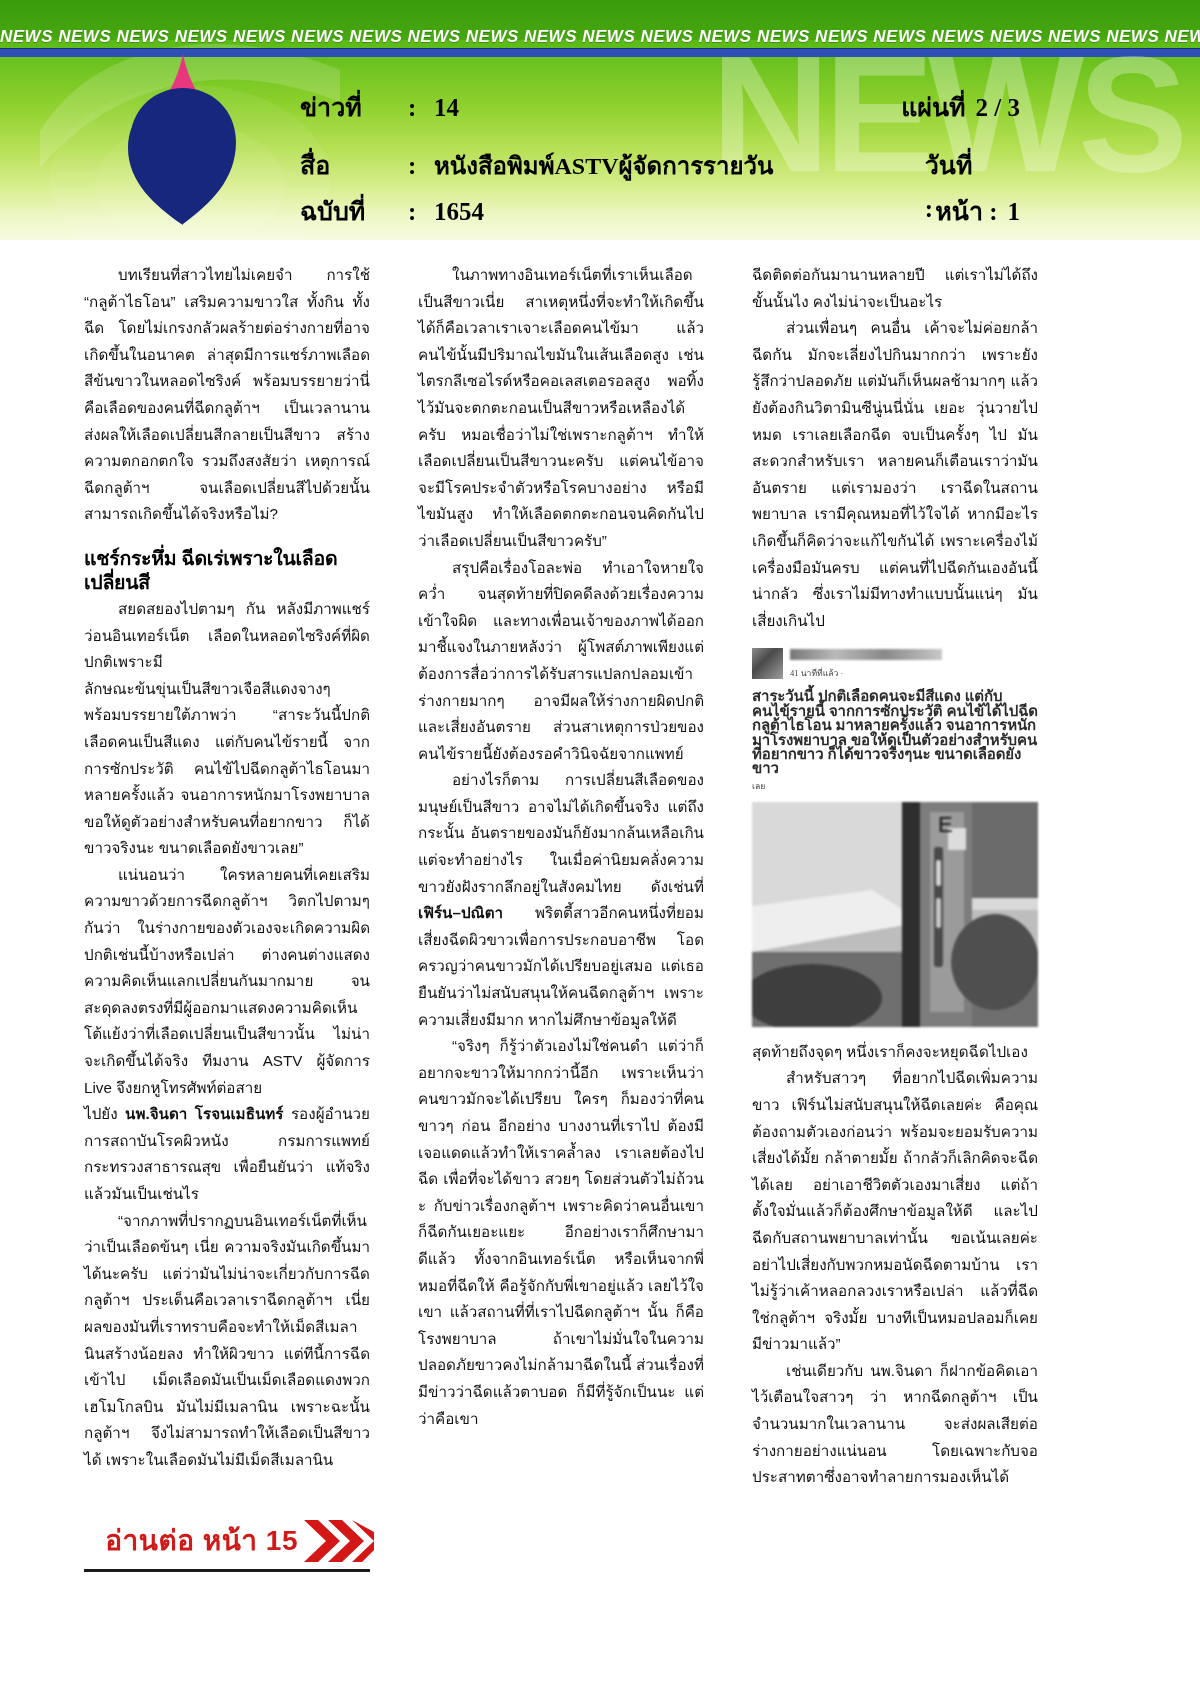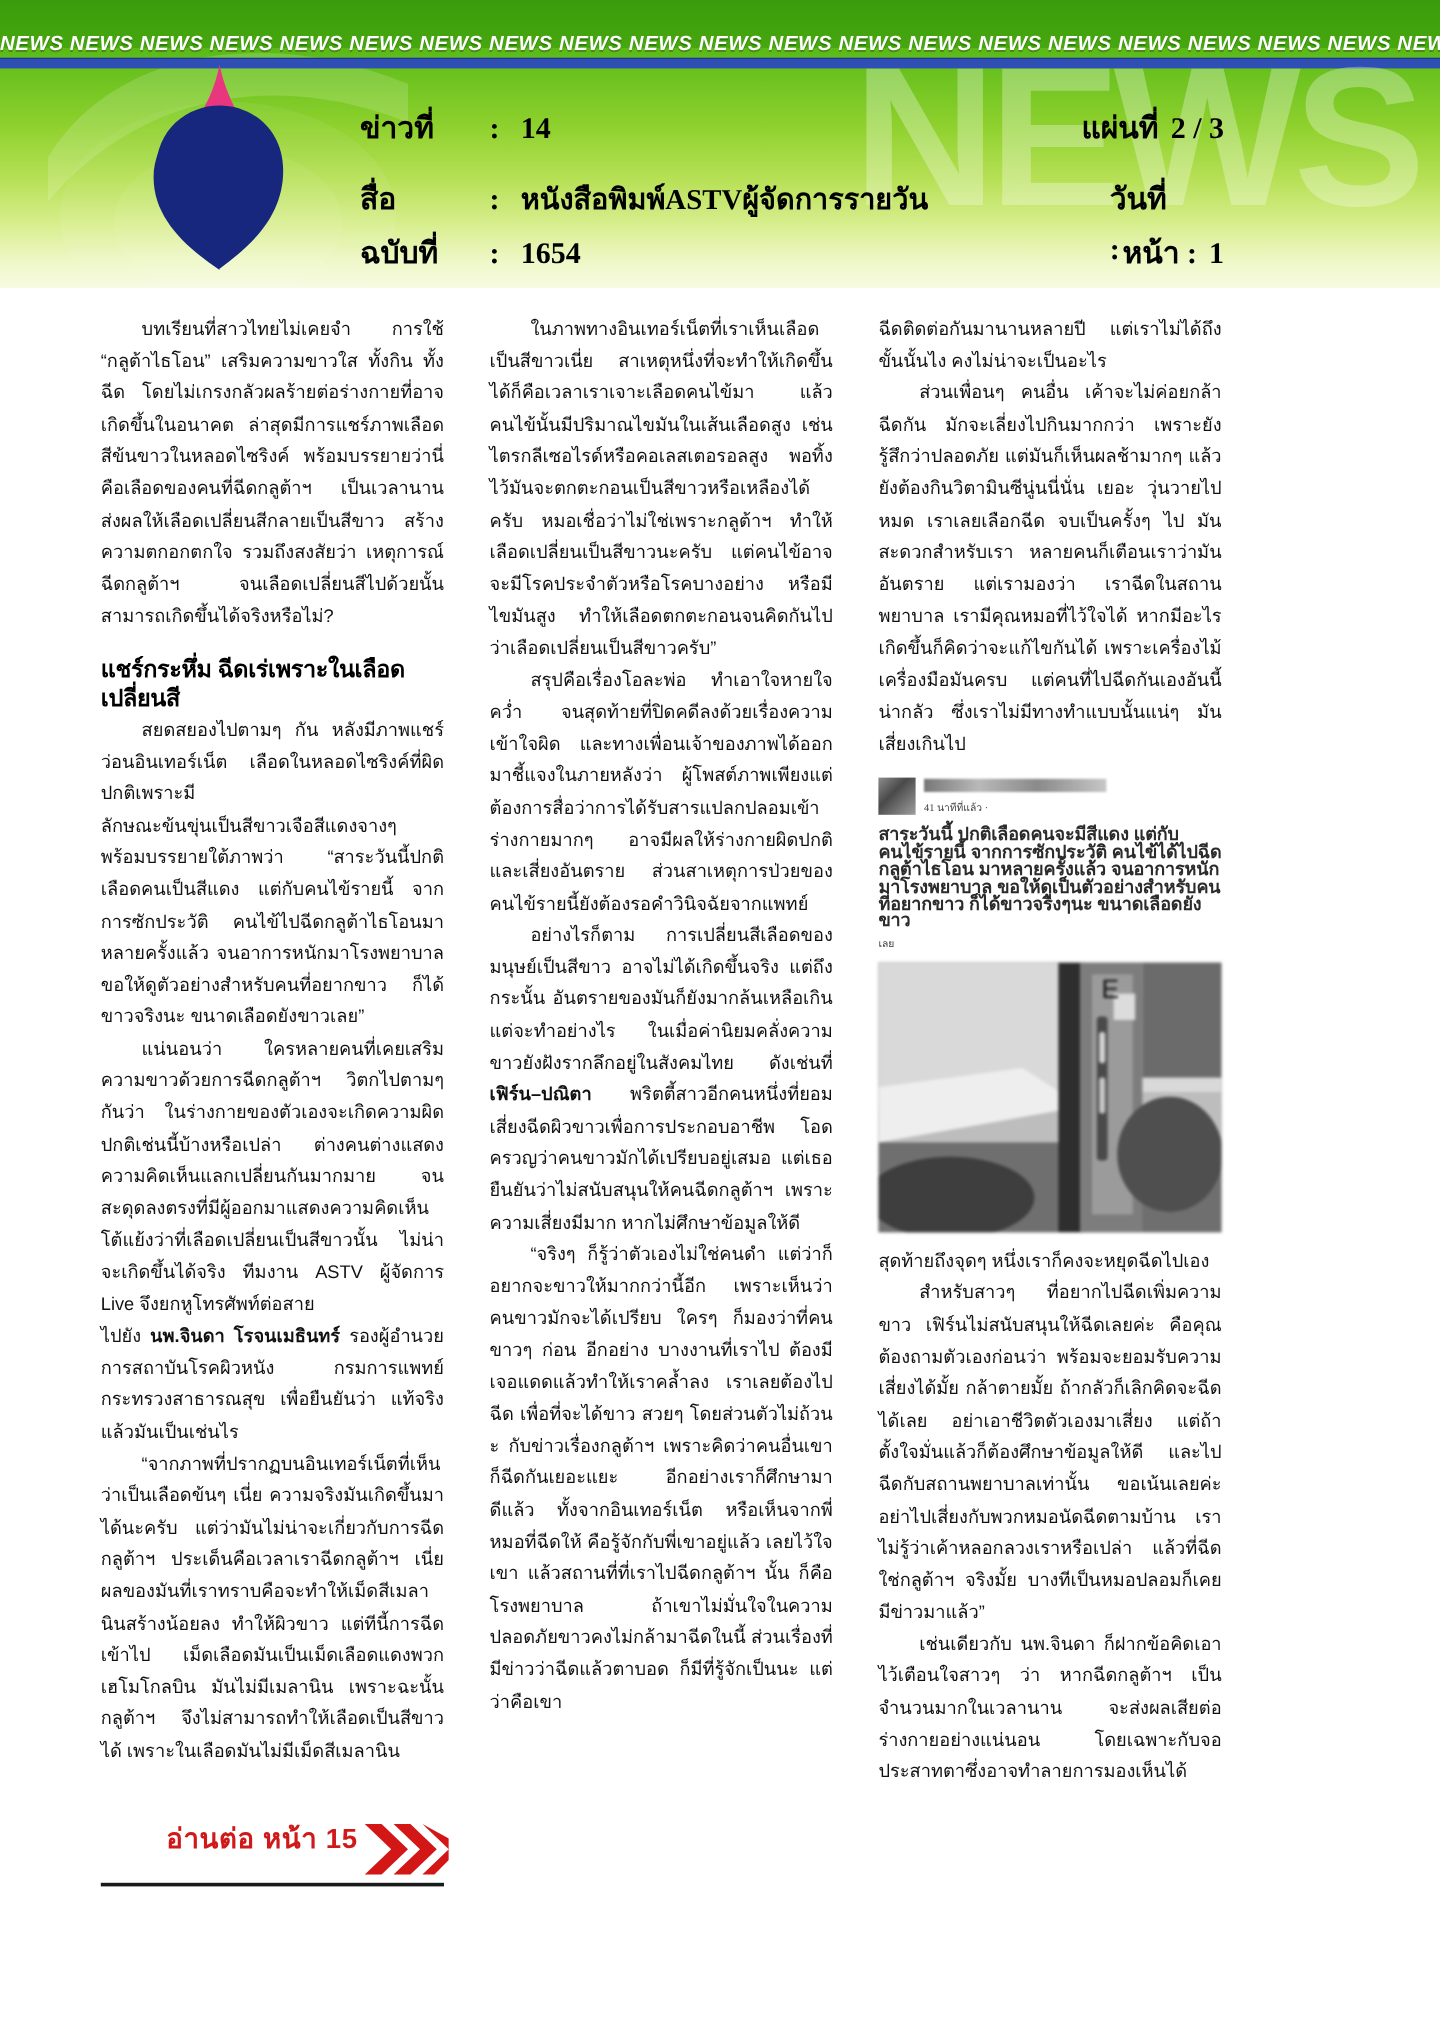--- a/index.html
+++ b/index.html
@@ -119,21 +119,21 @@
     position: absolute;
     top: 240px; left: 0;
     width: 1200px; height: 1457px;
     background: #fff;
   }
   .cols {
     position: absolute;
     top: 22px; left: 84px;
     width: 1000px;
     display: flex;
-    gap: 6px;
+    gap: 16px;
   }
   .col {
     width: 296px;
     padding-right: 10px;
     box-sizing: border-box;
   }
   .col + .col { margin-left: 22px; }
 
   .col p, .col .head {
     font-family: "Liberation Sans", "DejaVu Sans", sans-serif;
@@ -160,24 +160,24 @@
   b.name { font-weight: bold; }
 
   
   .readmore {
     margin-top: 26px;
     position: relative;
     height: 78px;
   }
   .readmore .rm-text {
     position: absolute;
-    right: 72px; bottom: 28px;
+    right: 72px; bottom: 16px;
     color: #d01a1a;
     font-weight: bold;
-    font-size: 23px;
+    font-size: 28px;
     font-family: "Liberation Sans", sans-serif;
     white-space: nowrap;
     letter-spacing: .5px;
     margin-top: 30px;
   }
   .readmore .rm-arrows {
     position: absolute;
     right: -4px; bottom: 14px;
     width: 72px; height: 46px;
   }

